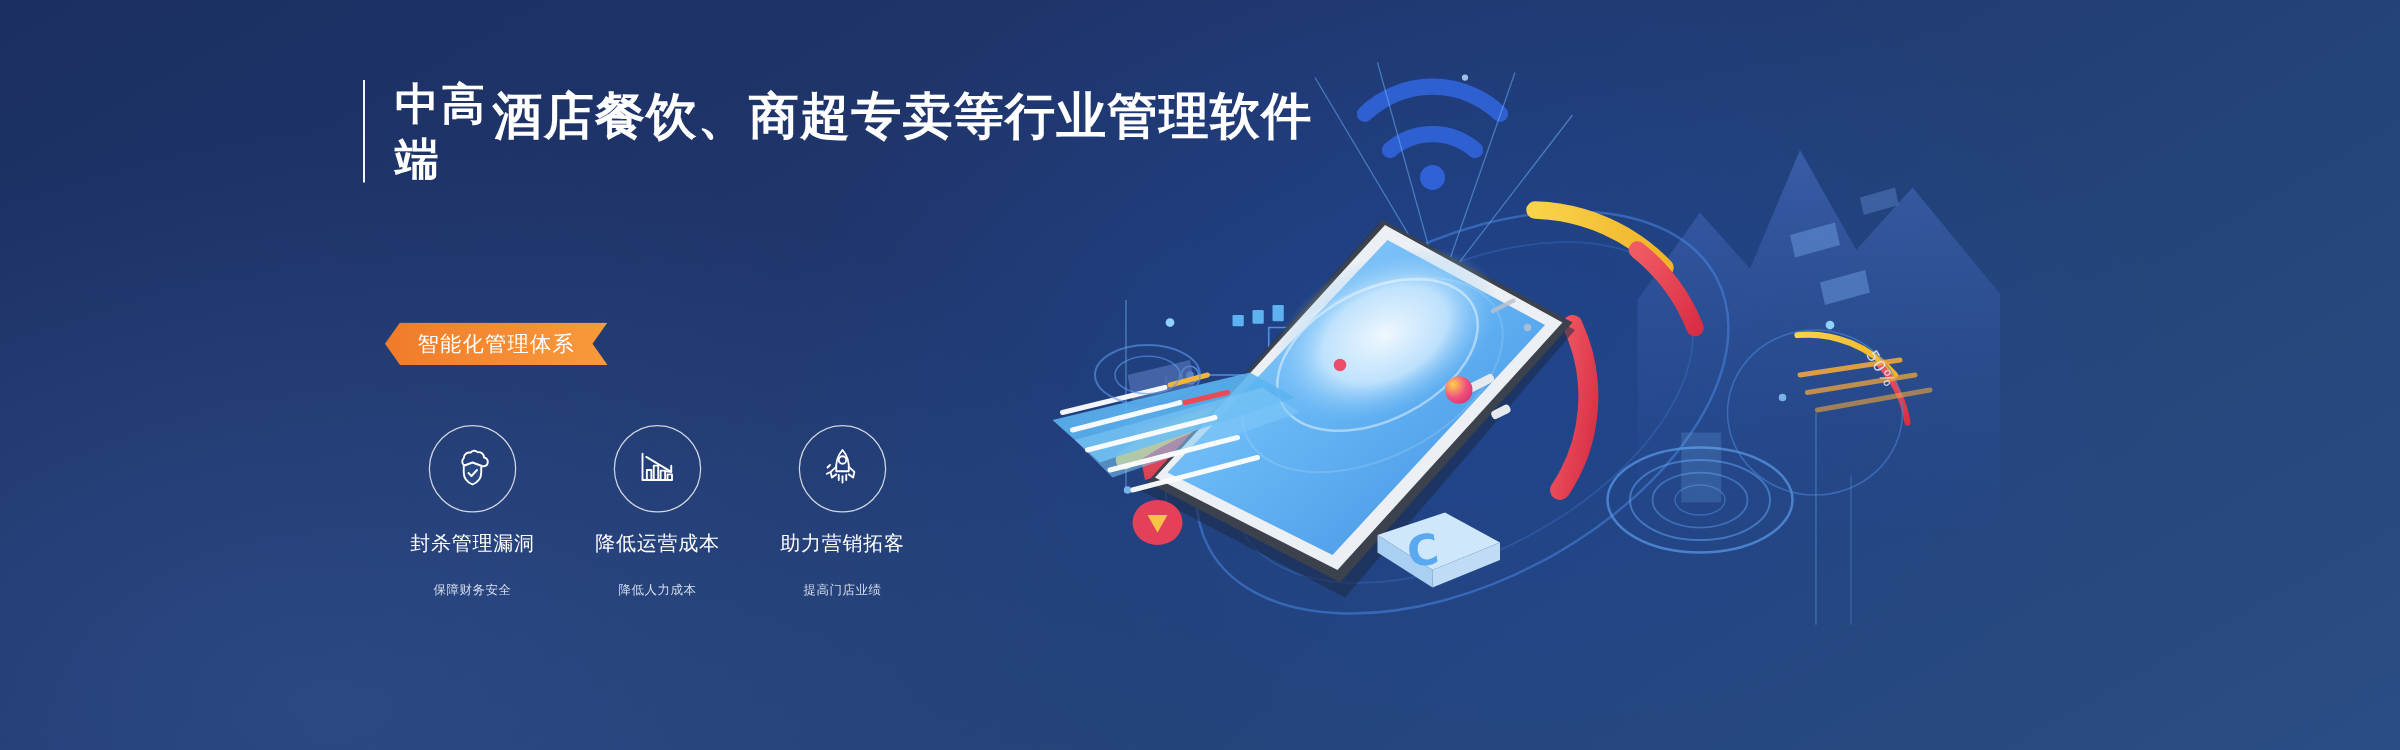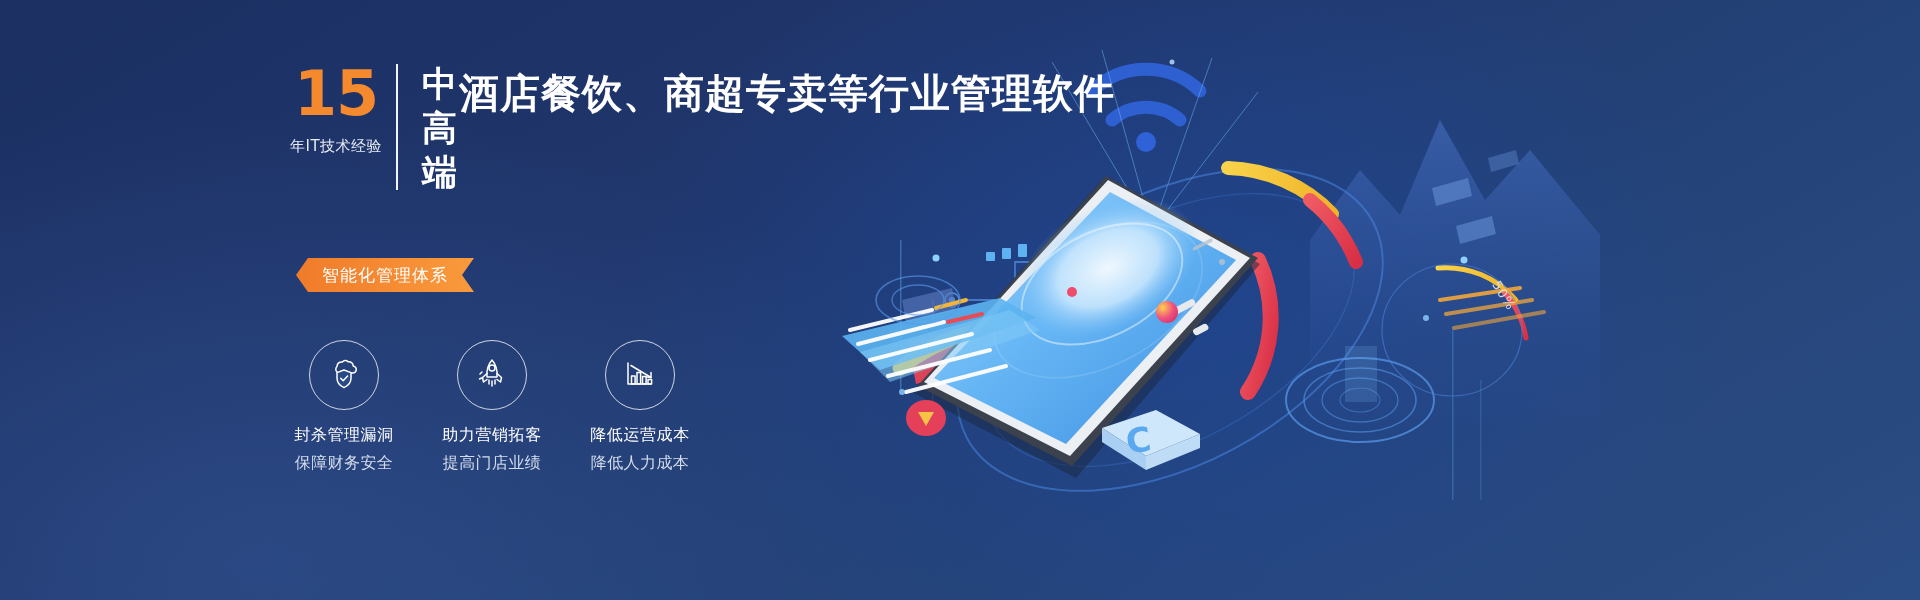--- a/index.html
+++ b/index.html
@@ -86,21 +86,21 @@
     font-weight: bold;
     line-height: 46px;
     letter-spacing: 1px;
     margin-top: 8px;
     white-space: nowrap;
   }
 
   
   #tags-row {
     position: absolute;
-    left: 296px;
+    left: 308px;
     top: 258px;
     display: flex;
     gap: 12px;
   }
   .tag {
     position: relative;
     height: 34px;
     display: flex;
     align-items: center;
     justify-content: center;
@@ -109,21 +109,21 @@
     color: #ffffff;
     font-size: 17px;
     letter-spacing: 1px;
     clip-path: polygon(12px 0, 100% 0, calc(100% - 12px) 50%, 100% 100%, 12px 100%, 0 50%);
     white-space: nowrap;
   }
 
   
   #features-row {
     position: absolute;
-    left: 270px;
+    left: 304px;
     top: 340px;
     display: flex;
   }
   .feature {
     width: 148px;
     display: flex;
     flex-direction: column;
     align-items: center;
   }
   .feature-circle {
@@ -137,23 +137,23 @@
     box-sizing: border-box;
   }
   .feature-title {
     margin-top: 15px;
     color: #ffffff;
     font-size: 16px;
     letter-spacing: 0.6px;
     white-space: nowrap;
   }
   .feature-sub {
-    margin-top: 7px;
+    margin-top: 19px;
     color: #d4ddec;
-    font-size: 16px;
+    font-size: 10px;
     letter-spacing: 0.4px;
     white-space: nowrap;
   }
 
   
   #illustration {
     position: absolute;
     left: 840px;
     top: 0;
     width: 760px;
@@ -380,24 +380,20 @@
         <ellipse cx="86" cy="418" rx="20" ry="18" fill="#e5405a"></ellipse>
         <path d="M78 412 L94 412 L86 426 Z" fill="#f6c445"></path>
       </g>
     </svg>
   </div>
 
   <div id="percent-label">50%</div>
 
   <div id="left-col">
     <div id="headline-row">
-      <div id="years-block">
-        <div id="years-number">15</div>
-        <div id="years-caption">年IT技术经验</div>
-      </div>
       <div id="divider-line"></div>
       <div id="title-block">
         <div class="title-line-1">中高端</div>
         <div class="title-line-2">酒店餐饮、商超专卖等行业管理软件</div>
       </div>
     </div>
   </div>
 
   <div id="tags-row">
     <div class="tag">智能化管理体系</div>
@@ -408,51 +404,51 @@
     <div class="feature">
       <div class="feature-circle">
         <svg width="38" height="38" viewBox="0 0 38 38" fill="none" stroke="#ffffff" stroke-width="1.5" stroke-linecap="round" stroke-linejoin="round">
           <path d="M12 10.5 C12 7.5 14.6 5.5 17.4 6.1 C18.7 4.2 21.6 4.1 23 5.8 C25.6 5.3 28.2 7.2 28.2 10 C30.4 10.4 31.6 12.2 31.2 14.2 C30.9 15.9 29.4 17 27.7 17 L15 17 C12.6 17 10.8 15.3 10.8 13.2 C10.8 12 11.3 11.1 12 10.5 Z"></path>
           <path d="M19 14 L26 16.6 L26 22 C26 26.5 22.8 30 19 31.6 C15.2 30 12 26.5 12 22 L12 16.6 Z" fill="#2a4a86"></path>
           <path d="M15.8 22.4 L18.2 24.8 L22.6 20"></path>
         </svg>
       </div>
       <div class="feature-title">封杀管理漏洞</div>
       <div class="feature-sub">保障财务安全</div>
+    </div>
+
+    <div class="feature">
+      <div class="feature-circle">
+        <svg width="38" height="38" viewBox="0 0 38 38" fill="none" stroke="#ffffff" stroke-width="1.5" stroke-linecap="round" stroke-linejoin="round">
+          <path d="M7 7 L7 28 L30 28"></path>
+          <rect x="10.5" y="20" width="3.6" height="8"></rect>
+          <rect x="16" y="16.5" width="3.6" height="11.5"></rect>
+          <rect x="21.5" y="20.5" width="3.6" height="7.5"></rect>
+          <rect x="27" y="23.5" width="3.6" height="4.5"></rect>
+          <path d="M10 9.5 L30 21.5"></path>
+          <path d="M30 16.5 L30 21.5 L25.5 21"></path>
+        </svg>
+      </div>
+      <div class="feature-title">降低运营成本</div>
+      <div class="feature-sub">降低人力成本</div>
     </div>
 
     <div class="feature">
       <div class="feature-circle">
         <svg width="38" height="38" viewBox="0 0 38 38" fill="none" stroke="#ffffff" stroke-width="1.5" stroke-linecap="round" stroke-linejoin="round">
           <path d="M19 4 C23 8.5 24.6 14.5 24 21 L14 21 C13.4 14.5 15 8.5 19 4 Z"></path>
           <circle cx="19" cy="12" r="3"></circle>
           <path d="M14 17.5 L9.5 21.5 L10.5 26 L14 23.5"></path>
           <path d="M24 17.5 L28.5 21.5 L27.5 26 L24 23.5"></path>
           <path d="M16 24 L16 28"></path>
           <path d="M19 25 L19 30"></path>
           <path d="M22 24 L22 28"></path>
           <path d="M7 18 L9 16"></path>
           <path d="M6.5 23 L8.5 22"></path>
         </svg>
       </div>
       <div class="feature-title">助力营销拓客</div>
       <div class="feature-sub">提高门店业绩</div>
     </div>
 
-    <div class="feature">
-      <div class="feature-circle">
-        <svg width="38" height="38" viewBox="0 0 38 38" fill="none" stroke="#ffffff" stroke-width="1.5" stroke-linecap="round" stroke-linejoin="round">
-          <path d="M7 7 L7 28 L30 28"></path>
-          <rect x="10.5" y="20" width="3.6" height="8"></rect>
-          <rect x="16" y="16.5" width="3.6" height="11.5"></rect>
-          <rect x="21.5" y="20.5" width="3.6" height="7.5"></rect>
-          <rect x="27" y="23.5" width="3.6" height="4.5"></rect>
-          <path d="M10 9.5 L30 21.5"></path>
-          <path d="M30 16.5 L30 21.5 L25.5 21"></path>
-        </svg>
-      </div>
-      <div class="feature-title">降低运营成本</div>
-      <div class="feature-sub">降低人力成本</div>
-    </div>
-
   </div>
 
 </div>
 
 </body></html>

